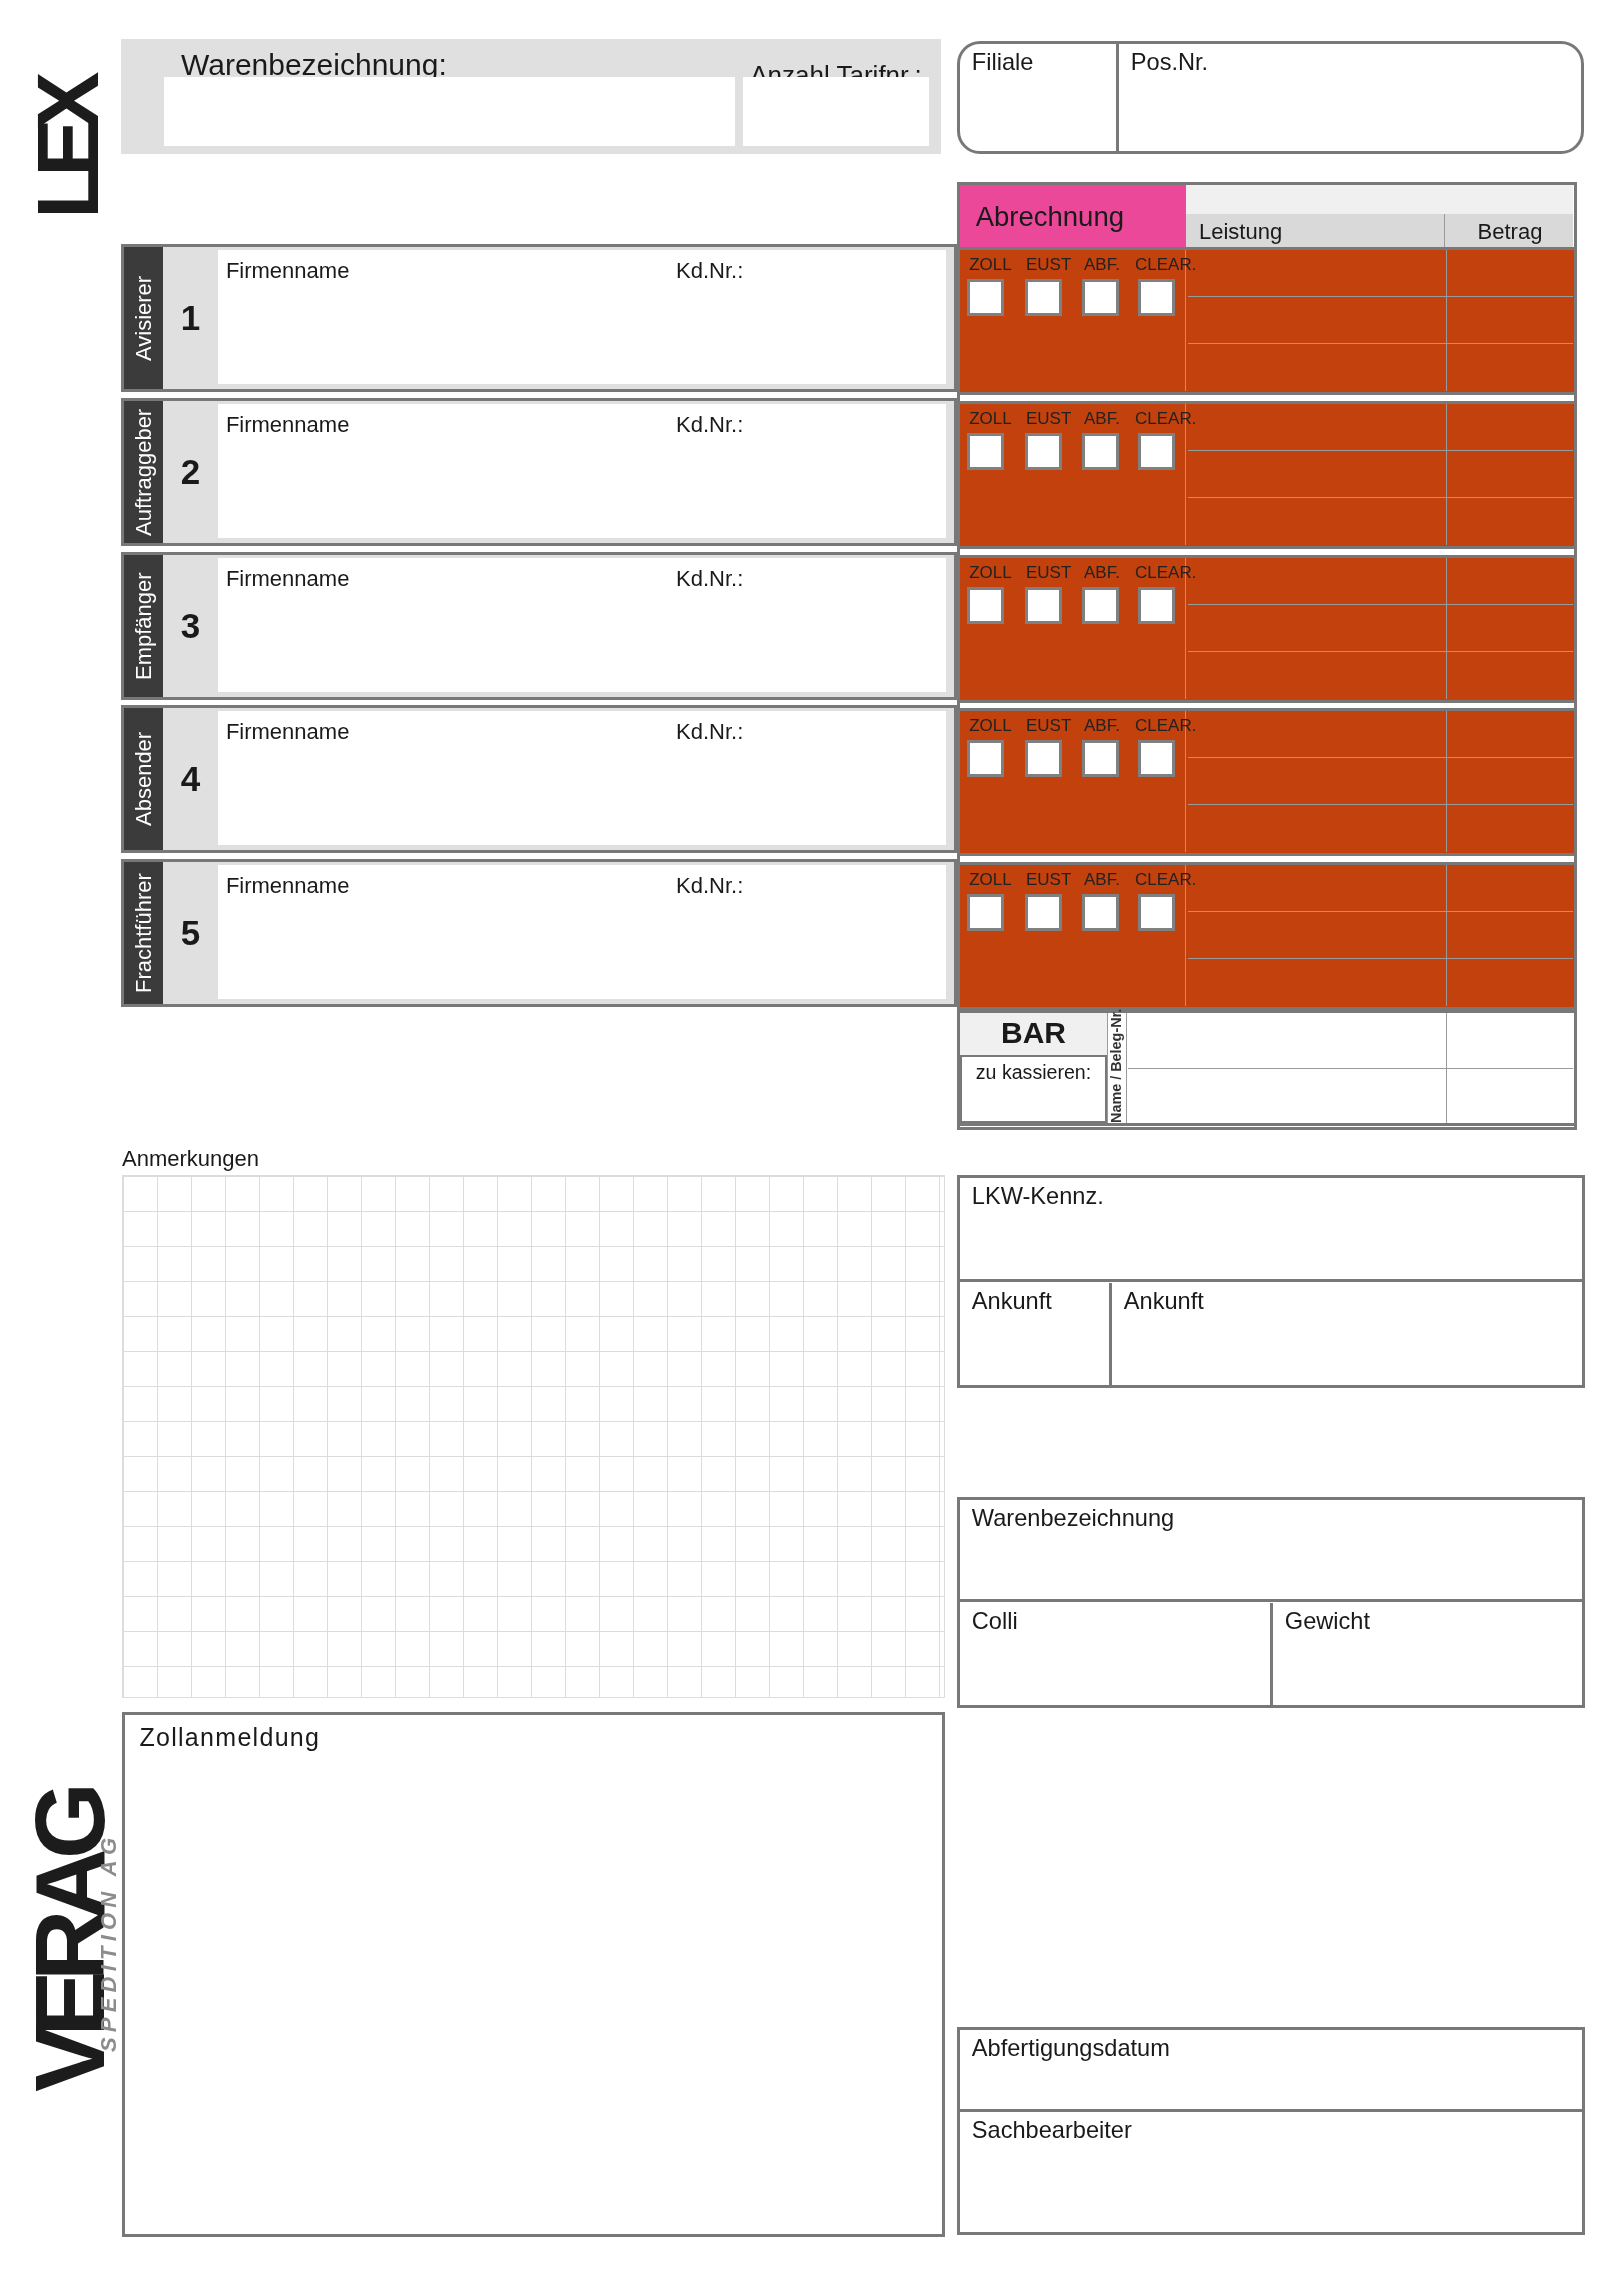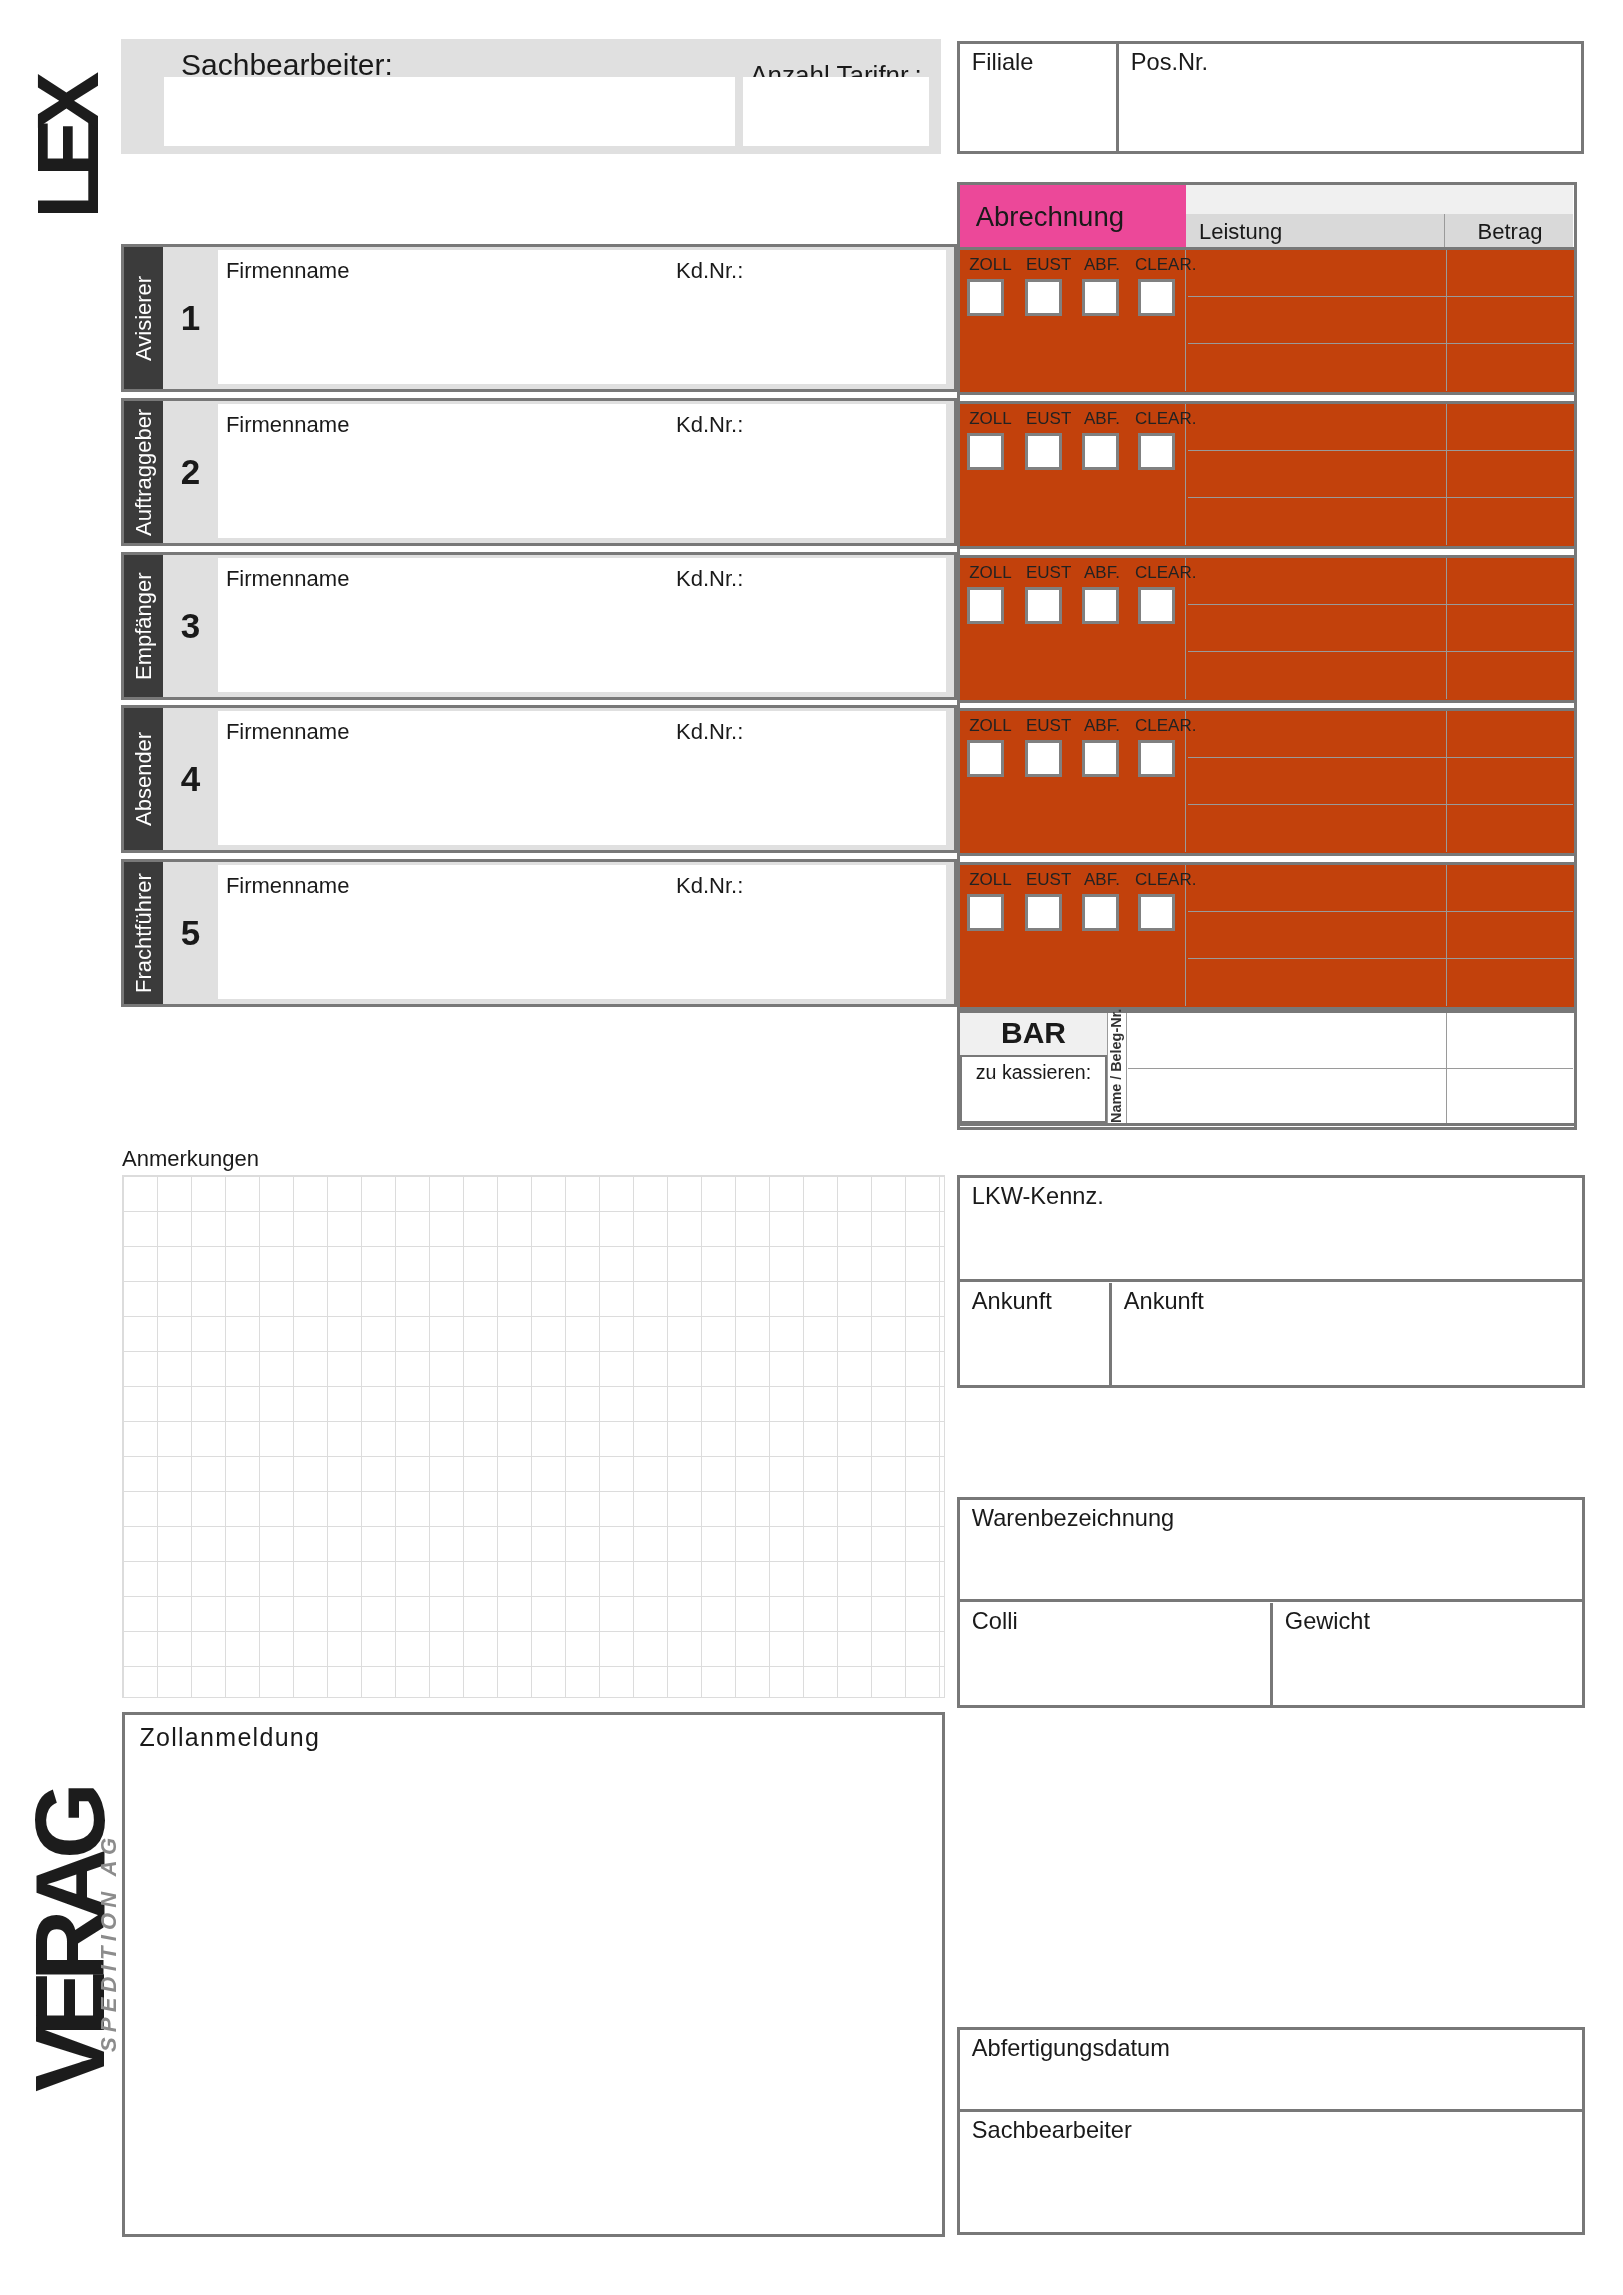--- a/index.html
+++ b/index.html
@@ -19,21 +19,21 @@
     font-size:22px;font-weight:bold;font-style:italic;letter-spacing:5.2px;color:#8c8c8c;line-height:1;}
 
   
   .hdr-bar{left:121px;top:39px;width:820px;height:115px;background:#e0e0e0;}
   .hdr-bar .t1{position:absolute;left:60px;top:9.2px;font-size:30px;}
   .hdr-input{position:absolute;left:43px;top:38px;width:571px;height:69px;background:#fff;}
   .hdr-bar .t2{position:absolute;left:622px;top:21px;width:186px;font-size:26px;text-align:center;white-space:nowrap;}
   .hdr-input2{position:absolute;left:622px;top:38px;width:186px;height:69px;background:#fff;}
 
   .box{border:3.3px solid #787878;background:#fff;box-sizing:border-box;}
-  .filiale-box{left:957px;top:41px;width:627px;height:113px;}
+  .filiale-box{left:957px;top:41px;width:627px;height:113px;border-radius:23px;}
   .filiale-cell{position:absolute;left:0;top:0;width:156px;height:107px;border-right:3.3px solid #787878;}
   .posnr-cell{position:absolute;left:159px;top:0;right:0;height:107px;}
   .cell-lbl{position:absolute;left:11.8px;top:5.2px;font-size:23.6px;}
 
   
   .party-row{left:121px;width:836px;height:148px;border:3.3px solid #787878;background:#e0e0e0;box-sizing:border-box;}
   .party-row.r1{top:244px;} .party-row.r2{top:398px;} .party-row.r3{top:552px;}
   .party-row.r4{top:705px;} .party-row.r5{top:859px;}
   .role-strip{position:absolute;left:0;top:0;width:39px;height:100%;background:#3b3b3b;}
   .role-txt{position:absolute;left:0;top:0;width:100%;height:100%;
@@ -113,21 +113,21 @@
 </head>
 <body>
 
 <div class="page">
 
   <div class="abs lex-logo">LEX</div>
   <div class="abs verag-logo">VERAG</div>
   <div class="abs verag-sub">SPEDITION AG</div>
 
   <div class="abs hdr-bar">
-    <span class="t1">Sachbearbeiter:</span>
+    <span class="t1">Warenbezeichnung:</span>
     <div class="hdr-input"></div>
     <span class="t2">Anzahl Tarifnr.:</span>
     <div class="hdr-input2"></div>
   </div>
 
   <div class="abs box filiale-box">
     <div class="filiale-cell">
       <span class="cell-lbl">Filiale</span>
     </div>
     <div class="posnr-cell">

